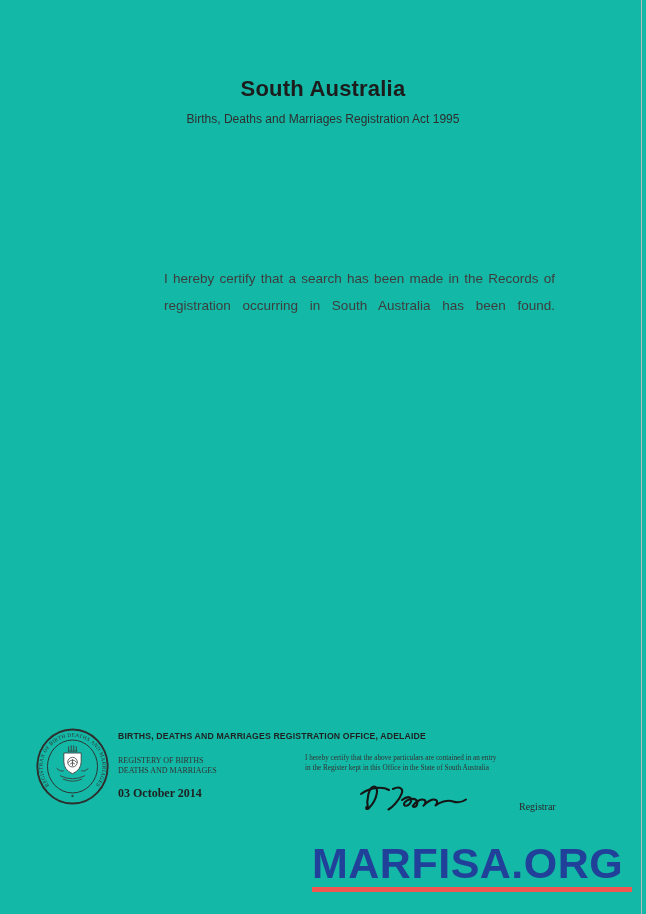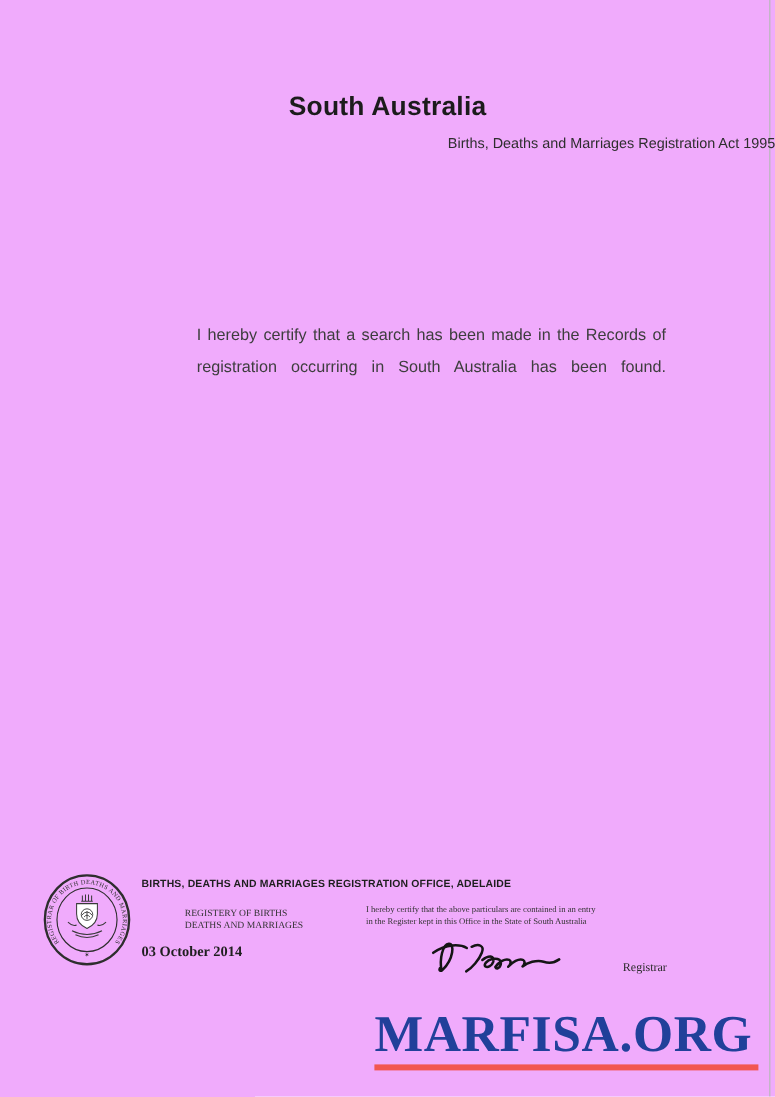--- a/index.html
+++ b/index.html
@@ -4,37 +4,37 @@
 <style>
   :root{
     --logo-color:#21409a;
     --underline-color:#f25650;
   }
   *{margin:0;padding:0;box-sizing:border-box;}
   html,body{background:#ffffff;}
   .page{
     position:relative;
     width:646px;height:914px;
-    background:#f0abfc;
+    background:#14b8a6;
     font-family:"Liberation Sans",sans-serif;
     overflow:hidden;
   }
   .page-edge{
     position:absolute;left:641px;top:0;width:1px;height:914px;
     background:#b9b9b9;
   }
   
   .region-title{
     position:absolute;top:76px;left:0;width:100%;
     text-align:center;font-weight:bold;font-size:22px;color:#1c1c1c;
     letter-spacing:.2px;
   }
   .act-line{
     position:absolute;top:112px;left:0;width:100%;
-    text-align:right;font-size:12px;color:#2e2e2e;
+    text-align:center;font-size:12px;color:#2e2e2e;
   }
   .doc-title{
     position:absolute;top:142px;left:0;width:100%;
     text-align:center;font-weight:bold;font-size:23px;color:#1c1c1c;
     letter-spacing:.2px;
   }
   
   .body-text{
     position:absolute;top:266px;left:120px;width:391px;
     font-size:13.5px;line-height:26.5px;color:#3d3d3d;margin-left:44px;
@@ -47,21 +47,21 @@
   
   .seal{position:absolute;left:34px;top:725px;width:77px;height:83px;}
   .office-heading{
     position:absolute;left:118px;top:731px;
     font-weight:bold;font-size:8.7px;color:#1f1f1f;letter-spacing:.15px;
     white-space:nowrap;
   }
   .registry-block{
     position:absolute;left:118px;top:756px;
     font-family:"Liberation Serif",serif;
-    font-size:8px;line-height:9.5px;color:#333;white-space:nowrap;margin-left:36px;
+    font-size:8px;line-height:9.5px;color:#333;white-space:nowrap;
   }
   .note-block{
     position:absolute;left:305px;top:754px;
     font-family:"Liberation Serif",serif;
     font-size:7.2px;line-height:9.5px;color:#333;white-space:nowrap;
   }
   .issue-date{
     position:absolute;left:118px;top:786px;
     font-family:"Liberation Serif",serif;
     font-weight:bold;font-size:12px;color:#1f1f1f;white-space:nowrap;
@@ -71,21 +71,21 @@
     position:absolute;left:519px;top:801px;
     font-family:"Liberation Serif",serif;
     font-size:10px;color:#2a2a2a;
   }
   
   .brand{
     position:absolute;left:312px;top:841px;width:322px;
   }
   .brand-wordmark{
     font-weight:bold;font-size:43px;letter-spacing:.5px;
-    color:var(--logo-color);white-space:nowrap;line-height:44px;font-family:Liberation Serif, serif;
+    color:var(--logo-color);white-space:nowrap;line-height:44px;
   }
   .brand-underline{
     margin-top:2px;width:320px;height:5px;
     background:var(--underline-color);
   }
   .visually-hidden{
     position:absolute;width:1px;height:1px;overflow:hidden;
     clip:rect(0 0 0 0);white-space:nowrap;
   }
 </style>

